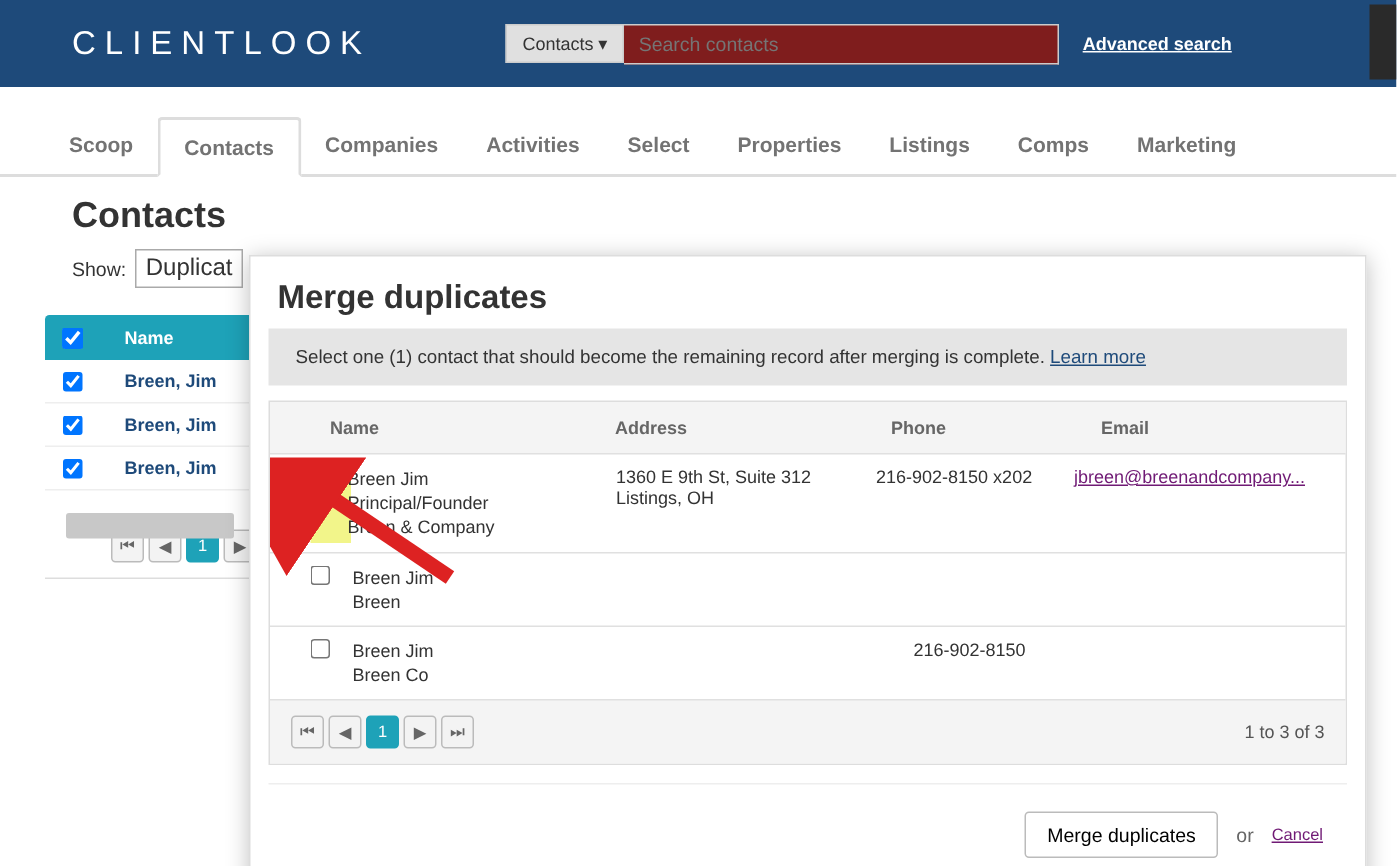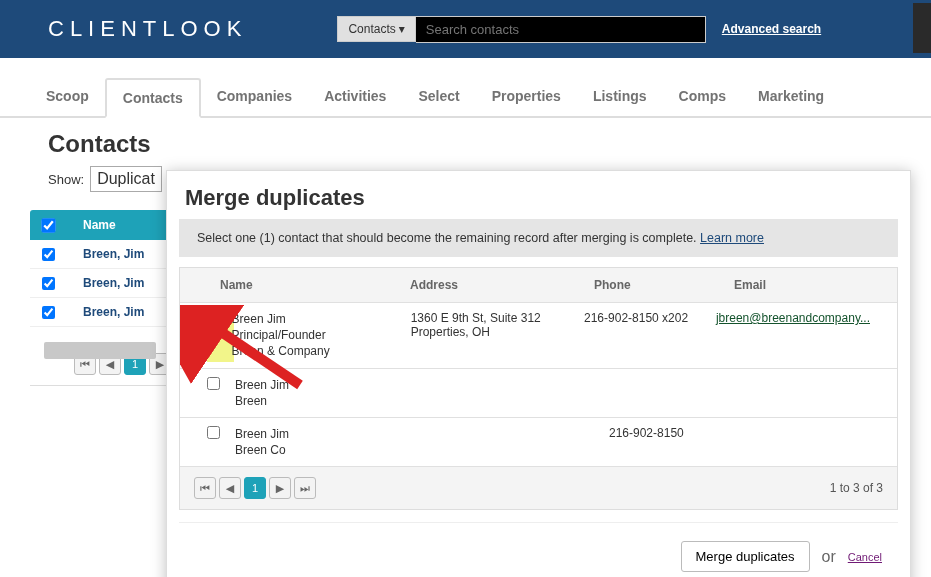--- a/index.html
+++ b/index.html
@@ -3,21 +3,21 @@
   <meta charset="utf-8">
   <style>
     * { box-sizing: border-box; margin: 0; padding: 0; }
     body { font-family: Verdana, Geneva, sans-serif; font-size: 13px; color: #333; background: #fff; width: 931px; }
     .top-bar { background: #1e4a7a; height: 58px; display: flex; align-items: center; padding: 0 48px; position: relative; }
     .logo { color: #fff; font-size: 22px; letter-spacing: 6px; font-weight: 300; }
     .logo .light { font-weight: 300; }
     .logo .thin { font-weight: 100; }
     .search-area { display: flex; align-items: center; margin-left: 90px; }
     .search-selector { background: #e0e0e0; border: 1px solid #ccc; padding: 5px 10px; font-size: 12px; display: flex; align-items: center; gap: 3px; color: #333; }
-    .search-input { background: #000000; border: 1px solid #ccc; border-left: none; padding: 5px 10px; font-size: 13px; color: #999; width: 290px; }
+    .search-input { background: #7f1d1d; border: 1px solid #ccc; border-left: none; padding: 5px 10px; font-size: 13px; color: #999; width: 290px; }
     .adv-search { color: #fff; text-decoration: underline; margin-left: 16px; font-size: 12px; font-weight: bold; }
     .avatar-thumb { position:absolute; top:3px; right:0; width:18px; height:50px; background:#2a2a2a; }
 
     .tabs { display: flex; padding: 20px 30px 0 30px; border-bottom: 2px solid #ddd; }
     .tab { padding: 10px 16px; font-size: 14px; font-weight: bold; color: #737373; cursor: pointer; }
     .tab.active { background: #fff; border: 2px solid #ddd; border-bottom: 2px solid #fff; margin-bottom: -2px; border-radius: 3px 3px 0 0; }
 
     .page-title { font-size: 24px; font-weight: bold; margin: 12px 0 8px 48px; }
     .filter-row { display: flex; align-items: center; margin: 0 0 18px 48px; gap: 6px; }
     .filter-select { border: 1px solid #aaa; padding: 3px 6px; font-size: 16px; }
@@ -52,26 +52,26 @@
     .col-chk { width: 28px; }
     .col-name { width: 190px; }
     .col-addr { width: 184px; }
     .col-phone { width: 140px; }
     .col-email { flex:1; }
     .dlg-row { display:flex; padding: 8px 27px; border-top:1px solid #e0e0e0; font-size:12px; }
     .dlg-row.hl-chk { position:relative; }
     .dlg-row .chkwrap { width:28px; display:flex; align-items:flex-start; }
     .dlg-row .chkwrap.hl { background:#f2f58a; padding:2px; margin:-2px -2px -2px 0; }
     .dlg-row .col-name div { line-height:1.35; }
-    .dlg-row a { color:#14532d; text-decoration:underline; }
+    .dlg-row a { color:#701a75; text-decoration:underline; }
     .dlg-pager-row { display:flex; align-items:center; justify-content:space-between; padding:10px 14px; background:#f4f4f4; border-top:1px solid #e0e0e0; font-size:12px; color:#555;}
     .dlg-pager { display:flex; gap:3px; }
     .dlg-footer { display:flex; justify-content:flex-end; align-items:center; gap:12px; padding:18px 16px; border-top:1px solid #eee; margin:12px 12px 4px 12px; }
     .primary-btn { background:#fff; border:1px solid #bbb; padding:7px 14px; font-size:13px; border-radius:3px; cursor:pointer; }
-    .dlg-footer span { color:#666; font-size:16px; }
+    .dlg-footer span { color:#666; font-size:13px; }
     .dlg-footer a { color:#701a75; text-decoration:underline; font-size:11px; }
 
     .arrow { position:absolute; top:305px; left:180px; pointer-events:none; }
   </style>
 </head>
 <body>
 
 <div class="top-bar">
   <div class="logo">
     <span class="light">CLIENT</span><span class="thin">LOOK</span>
@@ -154,21 +154,21 @@
       <div class="chkwrap hl">
           <input type="checkbox" checked="" style="">
         </div>
       <div class="col-name">
         <div>Breen Jim</div>
         <div>Principal/Founder</div>
         <div>Breen &amp; Company</div>
       </div>
       <div class="col-addr">
         <div>1360 E 9th St, Suite 312</div>
-        <div>Properties, OH</div>
+        <div>Listings, OH</div>
       </div>
       <div class="col-phone">216-902-8150 x202</div>
       <div class="col-email"><a href="#">jbreen@breenandcompany...</a></div>
     </div>
 
     <div class="dlg-row">
       <div class="chkwrap">
           <input type="checkbox" style="">
         </div>
       <div class="col-name">

